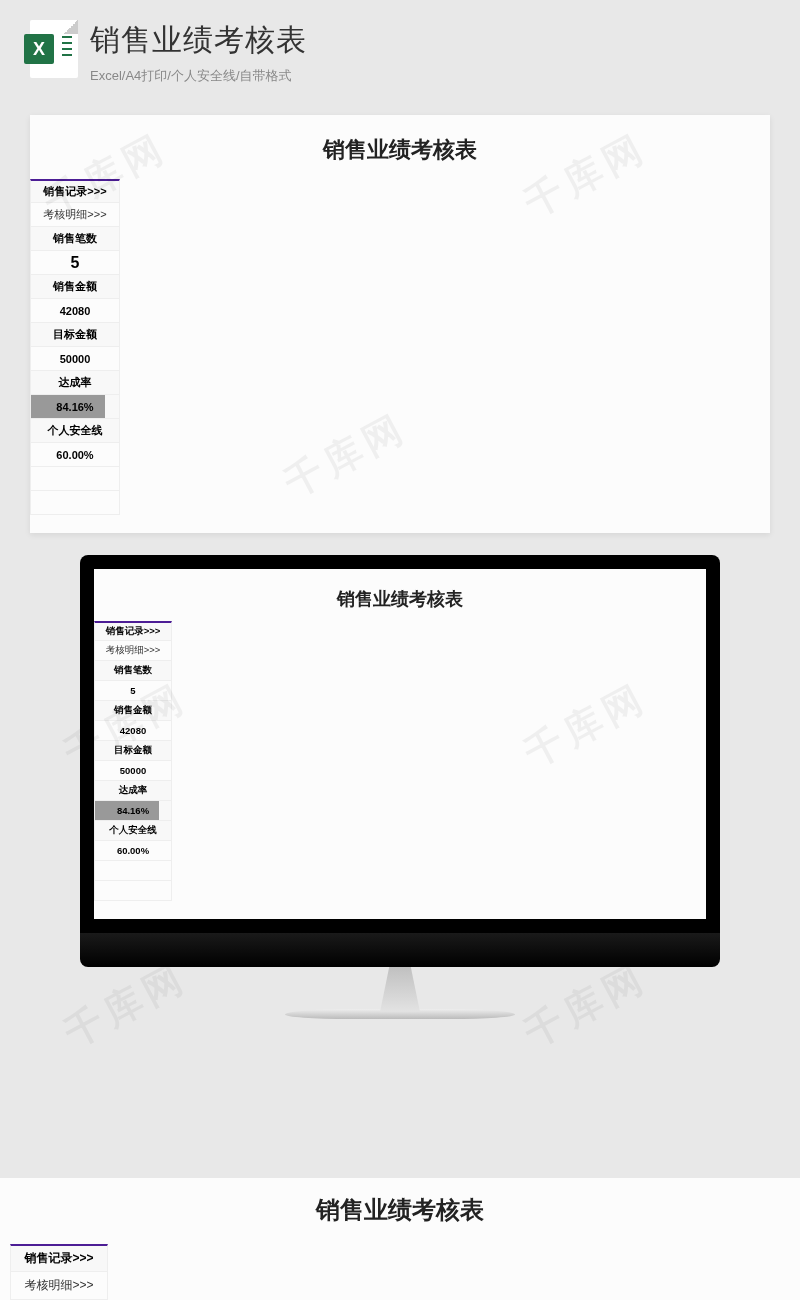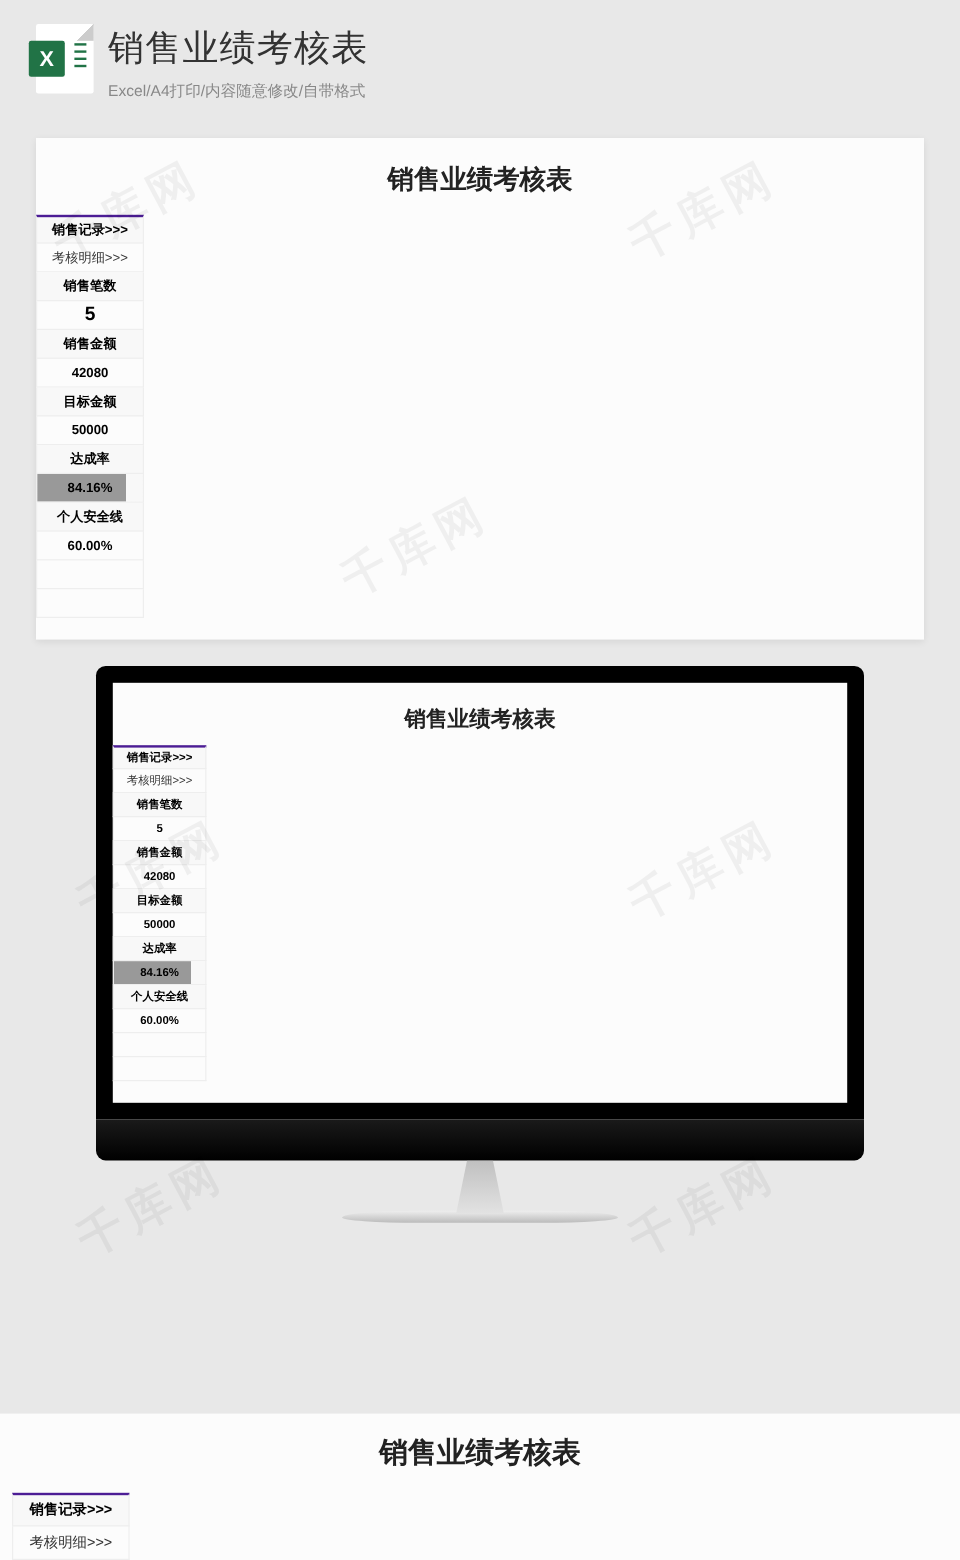--- a/index.html
+++ b/index.html
@@ -154,21 +154,21 @@
     <div class="x">X</div>
     <div class="lines">
         <span></span>
         <span></span>
         <span></span>
         <span></span>
       </div>
   </div>
   <div class="title-block">
     <h1>销售业绩考核表</h1>
-    <div class="sub">Excel/A4打印/内容随意修改/自带格式</div>
+    <div class="sub">Excel/A4打印/个人安全线/自带格式</div>
   </div>
 </div>
 
 <div class="card">
   <div class="sheet-title">销售业绩考核表</div>
   <div class="sheet-wrap">
       <div class="side-col">
         <div class="cell hdr">销售记录&gt;&gt;&gt;</div>
         <div class="cell link">考核明细&gt;&gt;&gt;</div>
         <div class="cell hdr">销售笔数</div>

